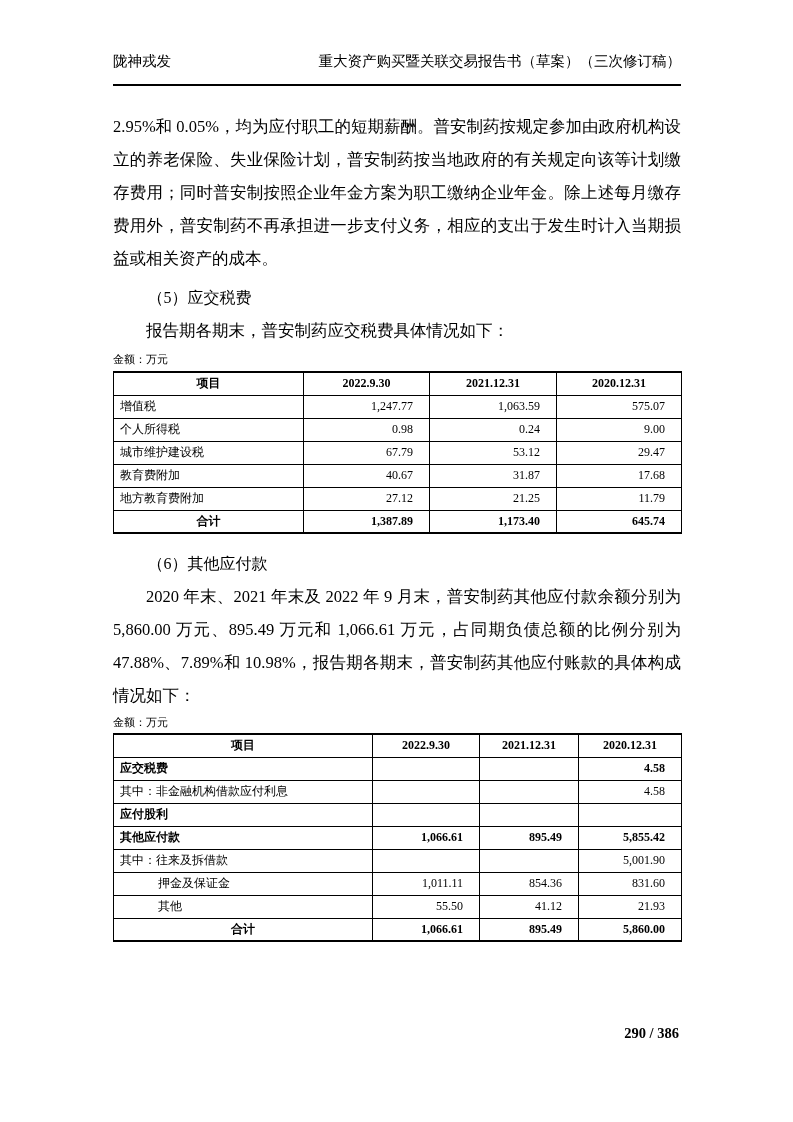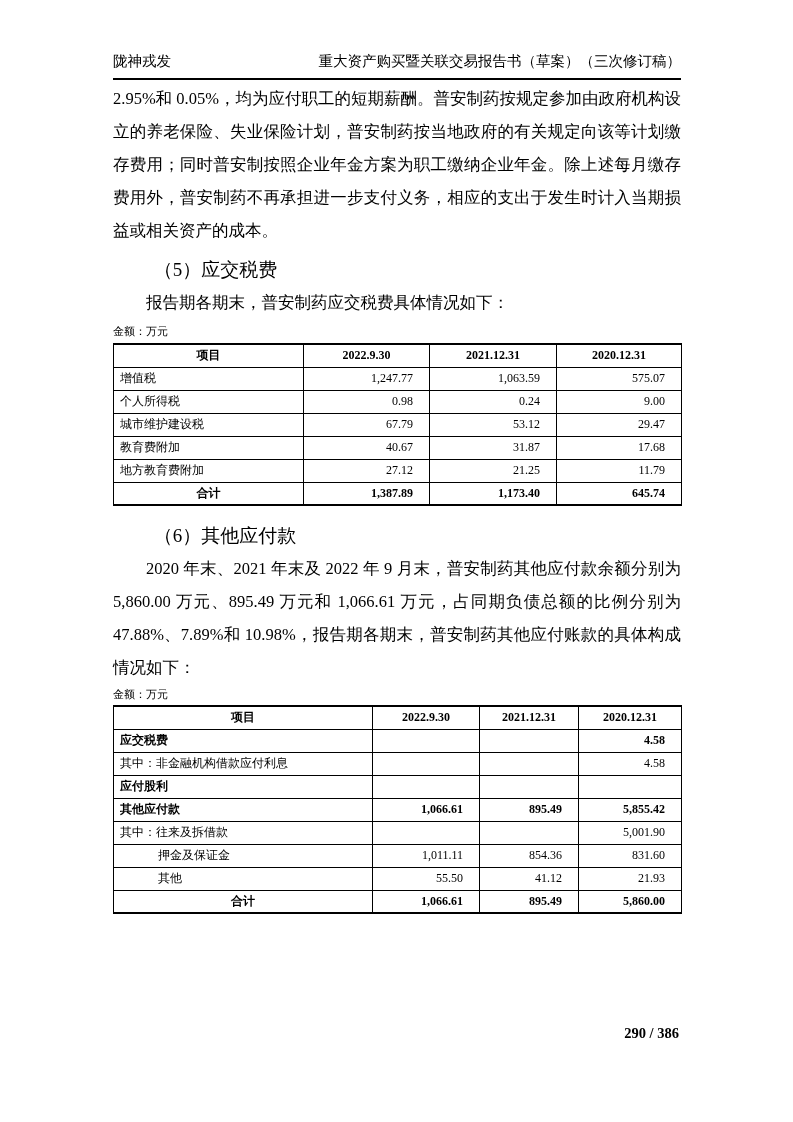--- a/index.html
+++ b/index.html
@@ -10,30 +10,30 @@
     margin:0 auto;
     background:#ffffff;
     font-family:"Liberation Serif","DejaVu Serif",serif;
     color:#000;
     overflow:hidden;
   }
   .content { position:absolute; left:113px; top:0; width:568px; }
 
   .doc-header {
     display:flex; justify-content:space-between; align-items:flex-end;
-    margin-top:52px; padding-bottom:8px;
+    margin-top:52px; padding-bottom:14px;
     border-bottom:2px solid #000;
     font-size:14.5px; line-height:18px;
   }
   .para {
     font-size:16.5px; line-height:33px;
     text-align:justify; text-justify:inter-ideograph;
   }
-  #p1 { margin-top:2px; }
-  .sec-heading { font-size:19px; line-height:33px; text-indent:2.15em; }
+  #p1 { margin-top:24px; }
+  .sec-heading { font-size:16px; line-height:33px; text-indent:2.15em; }
   #sec5 { margin-top:6px; }
   #sec6 { margin-top:13px; }
   .indented { text-indent:2em; }
   .amount-note { font-size:11px; line-height:20px; text-align:left; margin-top:2px; }
   #amount2 { margin-top:0; }
 
   table {
     border-collapse:collapse; table-layout:fixed;
     width:568px; font-size:12px;
     border-top:2.5px solid #000; border-bottom:2.5px solid #000;

